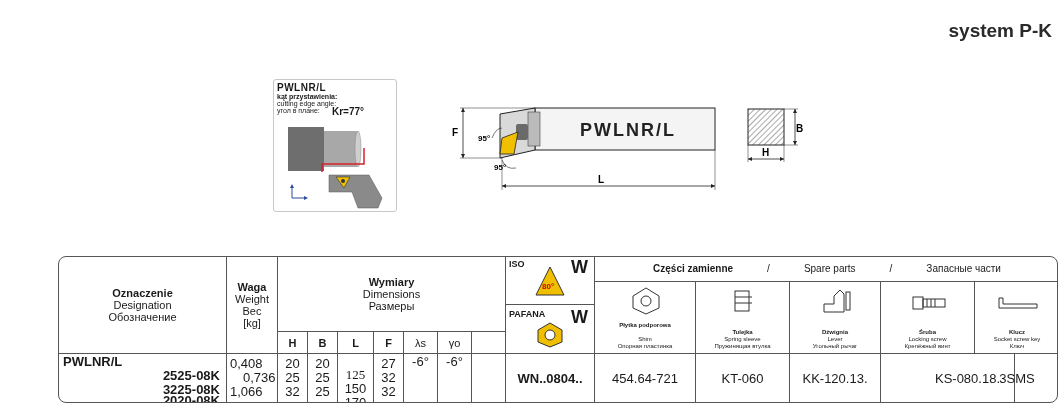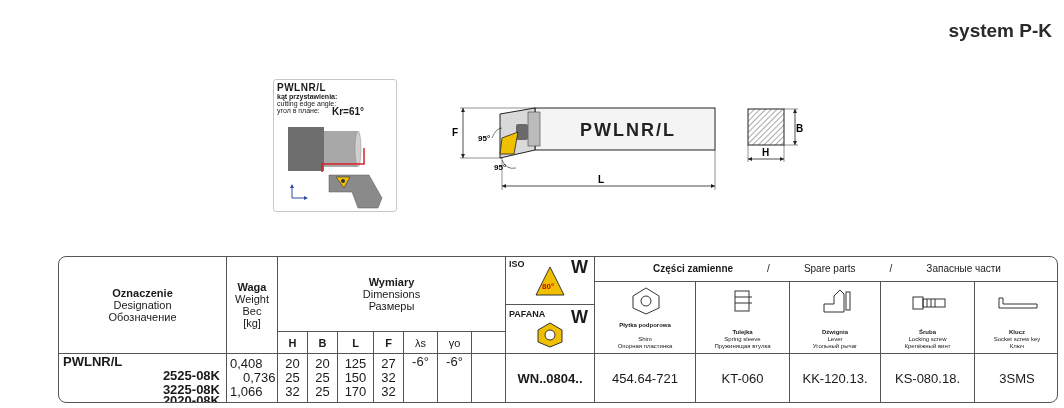--- a/index.html
+++ b/index.html
@@ -52,21 +52,21 @@
 
     <line x1="18" y1="118" x2="30" y2="118" stroke="#2a4aa0" stroke-width="1"></line>
     <polygon points="30,116 34,118 30,120" fill="#2a4aa0"></polygon>
     <line x1="18" y1="118" x2="18" y2="108" stroke="#2a4aa0" stroke-width="1"></line>
     <polygon points="16,108 18,104 20,108" fill="#2a4aa0"></polygon>
   </svg>
   <div class="t1">PWLNR/L</div>
   <div class="t2">kąt przystawienia:</div>
   <div class="t3">cutting edge angle:</div>
   <div class="t4">угол в плане:</div>
-  <div class="kr">Kr=61°</div>
+  <div class="kr">Kr=77°</div>
 </div>
 
 <svg class="tool-drawing" width="290" height="95">
 
   <rect x="95" y="10" width="180" height="42" fill="#f4f4f4" stroke="#222" stroke-width="1"></rect>
   <path d="M60,16 L95,10 L95,52 L60,60 Z" fill="#d9d9d9" stroke="#222" stroke-width="1"></path>
   <rect x="88" y="14" width="12" height="34" fill="#bbb" stroke="#444" stroke-width="0.6"></rect>
   <rect x="76" y="26" width="12" height="16" fill="#6a6a6a" rx="2"></rect>
   <polygon points="62,40 78,34 74,56 60,56" fill="#f0c000" stroke="#222" stroke-width="0.8"></polygon>
 
@@ -231,21 +231,21 @@
     <div class="val" style="margin-top:4px;">20</div>
     <div class="val" style="margin-top:2px;">25</div>
     <div class="val" style="margin-top:2px;">32</div>
   </div>
   <div class="cell nb" style="left:249px;top:97px;width:30px;height:50px;">
     <div class="val" style="margin-top:4px;">20</div>
     <div class="val" style="margin-top:2px;">25</div>
     <div class="val" style="margin-top:2px;">25</div>
   </div>
   <div class="cell nb" style="left:279px;top:97px;width:36px;height:50px;">
-    <div class="val" style="margin-top:4px;">125</div>
+    <div class="val" style="margin-top:15px;font-family:Liberation Serif, serif;">125</div>
     <div class="val" style="margin-top:2px;">150</div>
     <div class="val" style="margin-top:2px;">170</div>
   </div>
   <div class="cell nb" style="left:315px;top:97px;width:30px;height:50px;">
     <div class="val" style="margin-top:4px;">27</div>
     <div class="val" style="margin-top:2px;">32</div>
     <div class="val" style="margin-top:2px;">32</div>
   </div>
   <div class="cell nb" style="left:345px;top:97px;width:34px;height:50px;">
     <div class="val" style="margin-top:2px;">-6°</div>
@@ -259,19 +259,19 @@
   </div>
   <div class="cell nb hdr-c" style="left:536px;top:97px;width:101px;height:50px;">
     <div class="val">454.64-721</div>
   </div>
   <div class="cell nb hdr-c" style="left:637px;top:97px;width:94px;height:50px;">
     <div class="val">KT-060</div>
   </div>
   <div class="cell nb hdr-c" style="left:731px;top:97px;width:91px;height:50px;">
     <div class="val">KK-120.13.</div>
   </div>
-  <div class="cell nb hdr-c" style="left:822px;top:97px;width:94px;height:50px;">
+  <div class="cell nb hdr-c" style="left:862px;top:97px;width:94px;height:50px;">
     <div class="val">KS-080.18.</div>
   </div>
   <div class="cell nb nr hdr-c" style="left:916px;top:97px;width:84px;height:50px;">
     <div class="val">3SMS</div>
   </div>
 </div>
 
 </body></html>

